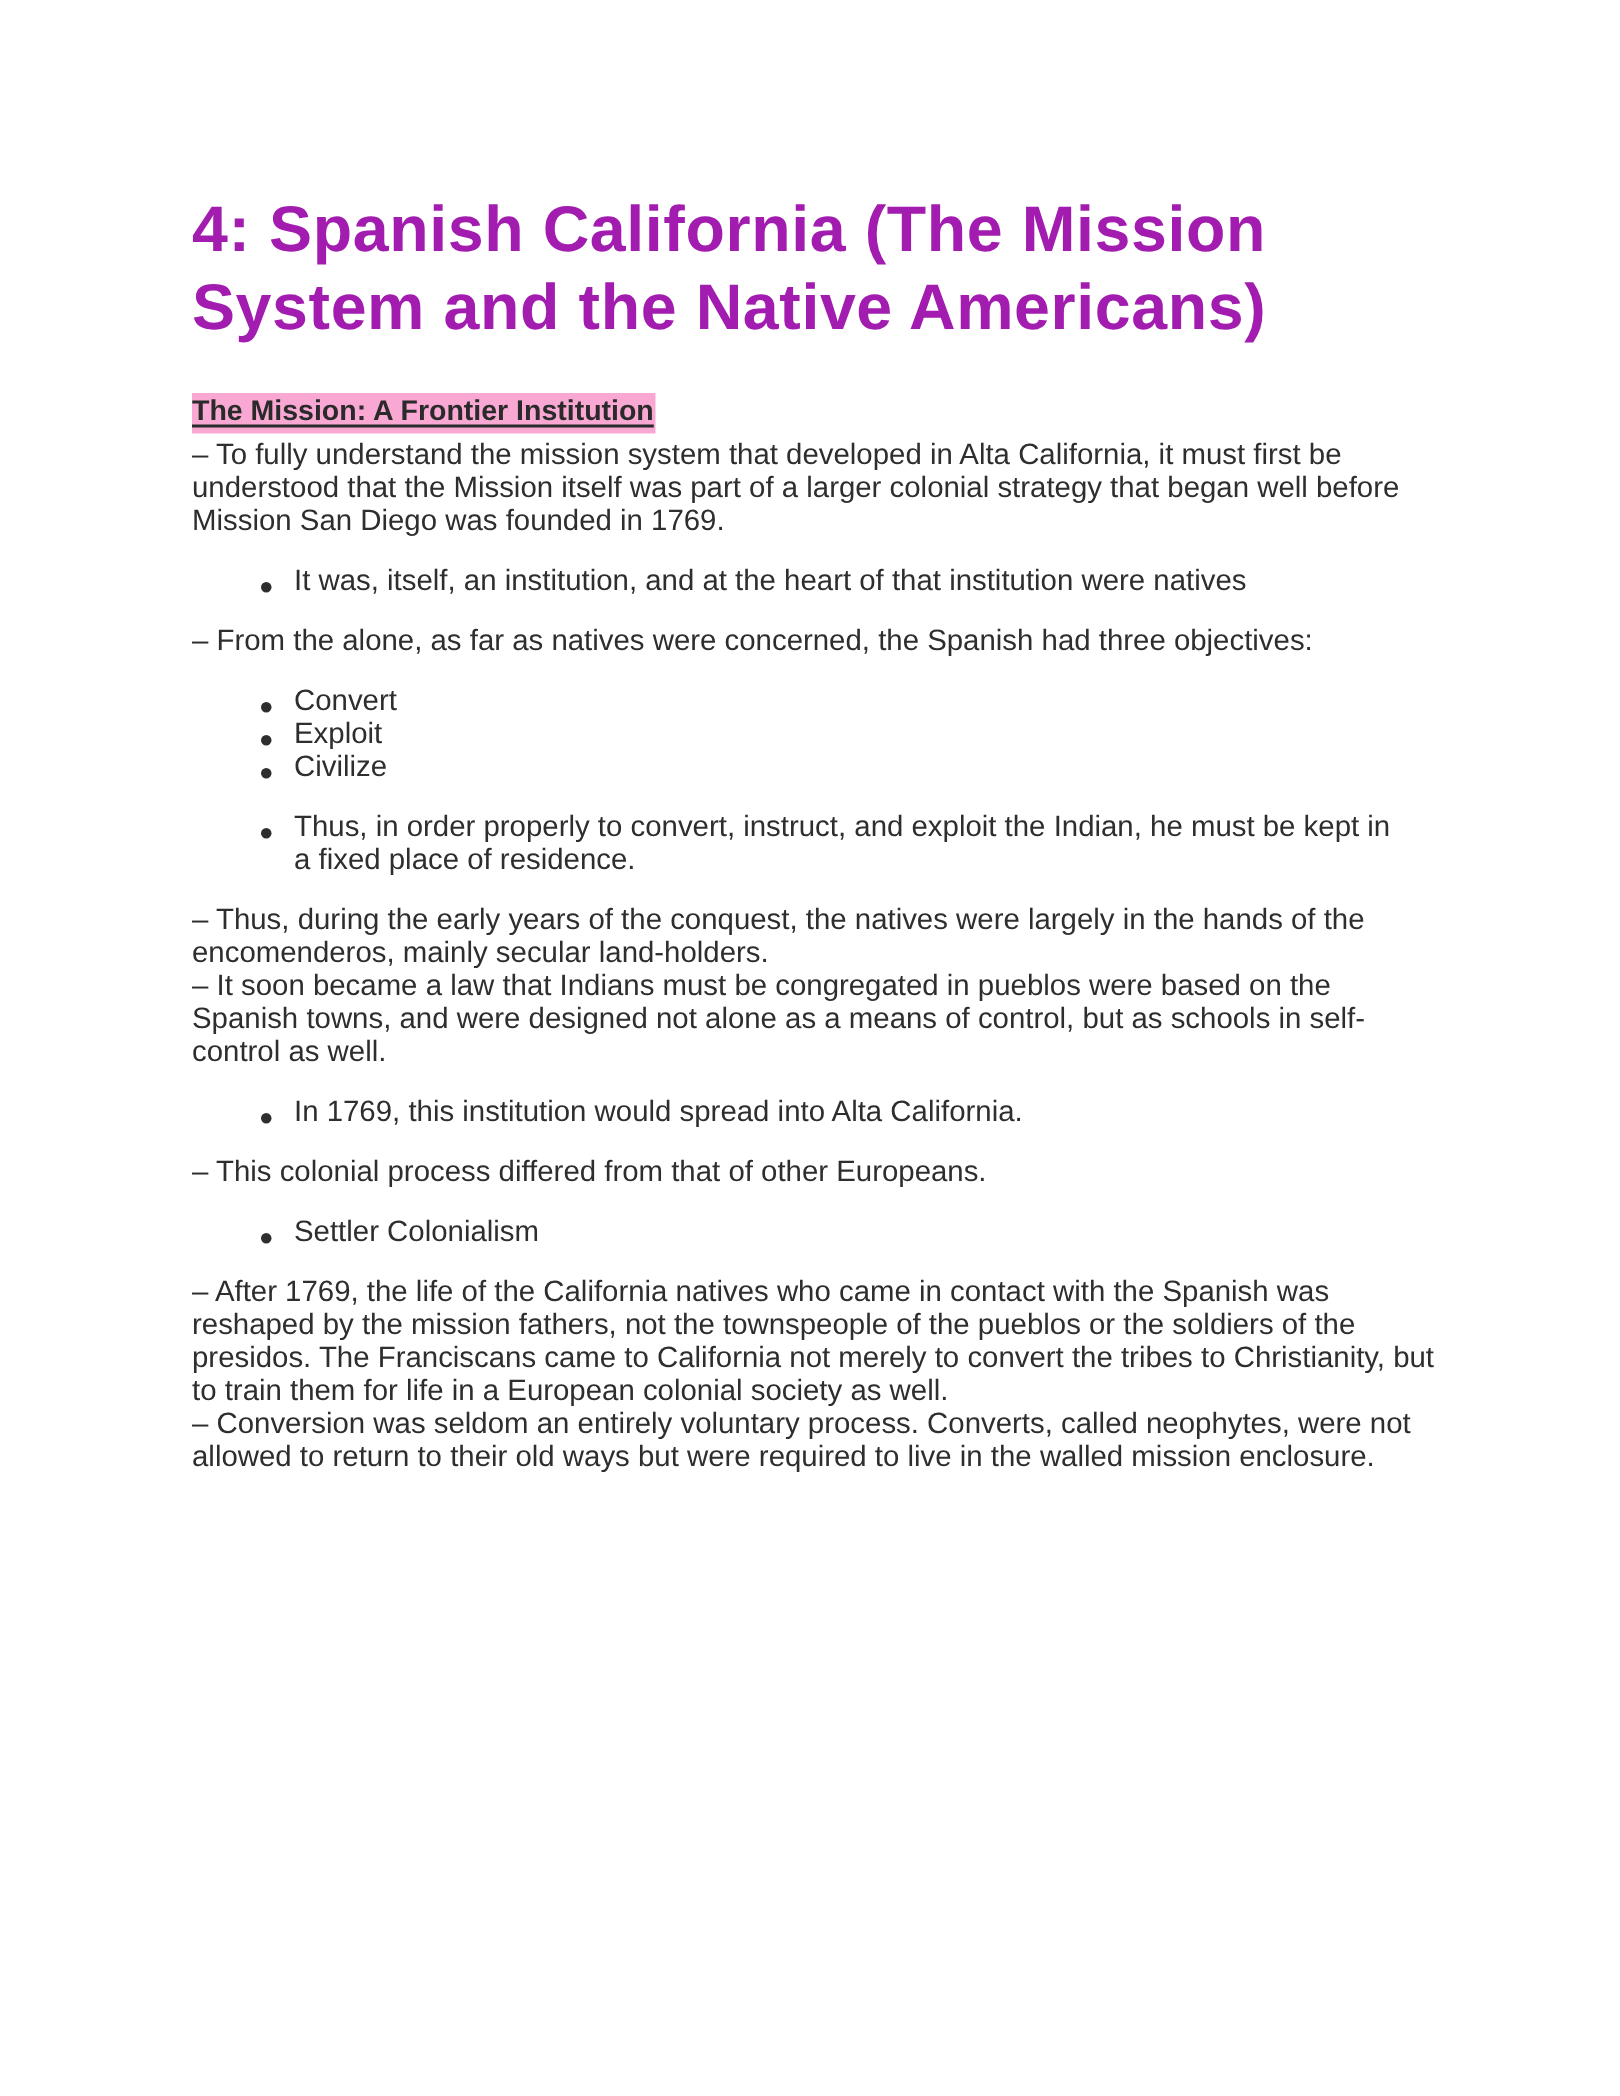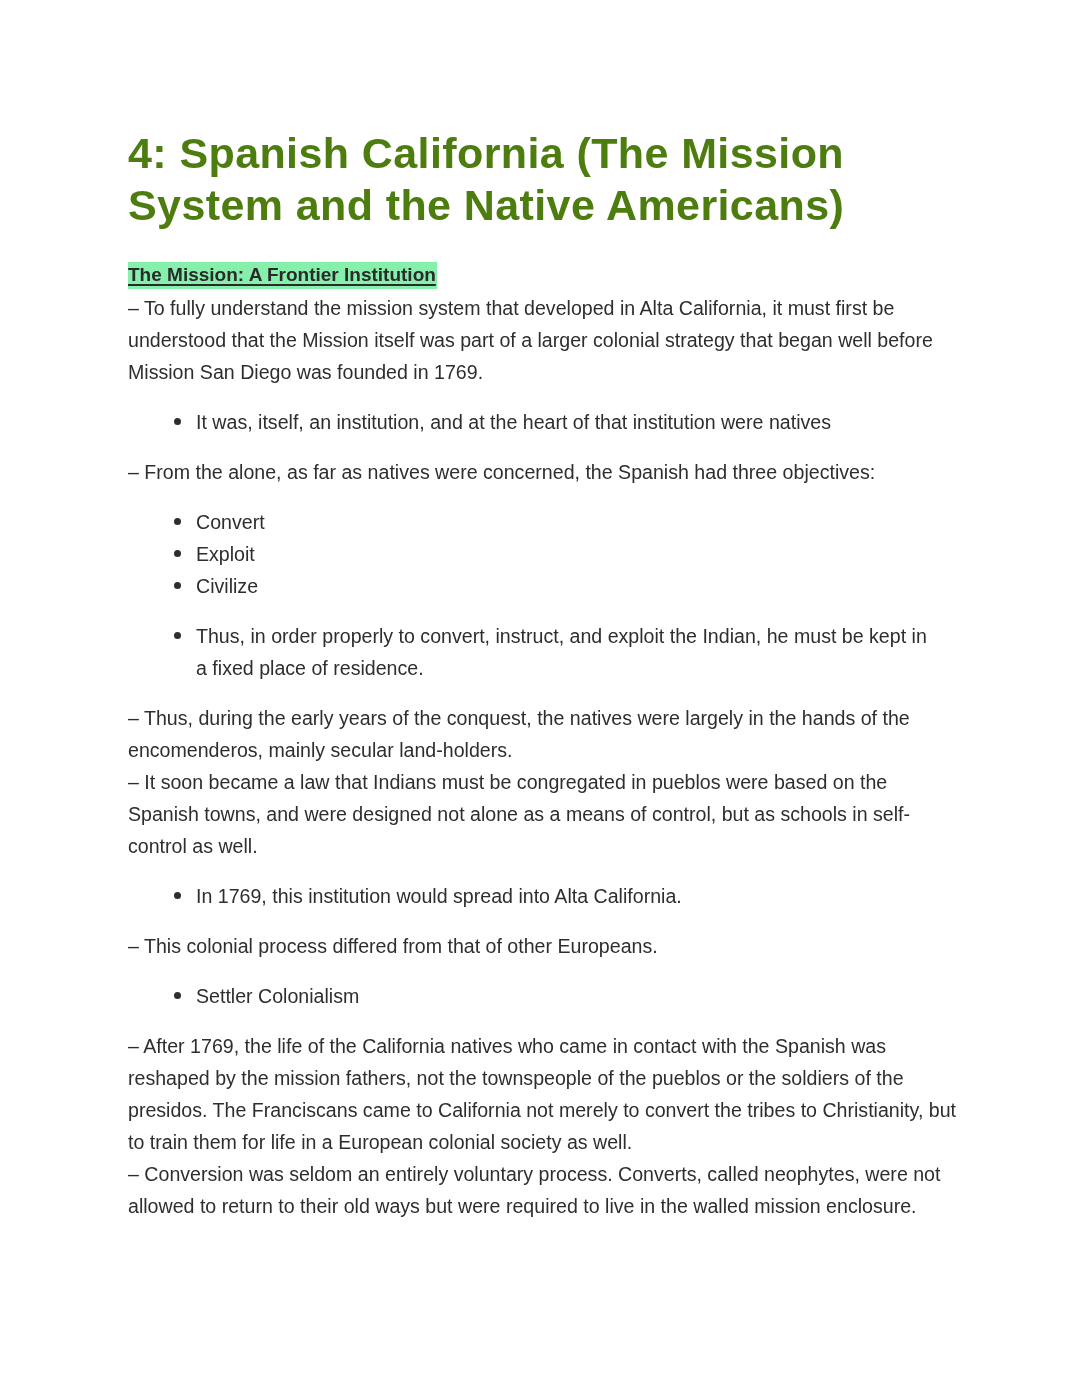--- a/index.html
+++ b/index.html
@@ -19,40 +19,40 @@
       position: absolute;
       left: 128px;
       top: 127px;
       width: 830px;
     }
     .title {
       font-family: "Liberation Sans", "DejaVu Sans", sans-serif;
       font-weight: 700;
       font-size: 43px;
       line-height: 52px;
-      color: #4d7c0f;
+      color: #a21caf;
       margin: 0 0 31px 0;
       letter-spacing: 0.4px;
     }
     .section-heading {
       display: inline-block;
       font-weight: 700;
       font-size: 19px;
       line-height: 26px;
       color: #2a2a2a;
-      background: #86efac;
+      background: #f9a8d4;
       text-decoration: underline;
       text-underline-offset: 3px;
       text-decoration-thickness: 2px;
       padding: 0 1px 1px 0;
       margin: 0 0 3px 0;
     }
     .body {
       font-size: 19.6px;
-      line-height: 32px;
+      line-height: 22px;
       color: #2e2e2e;
     }
     .para {
       margin: 0;
     }
     .bullets {
       list-style: none;
       margin: 18px;
       padding: 0 0 0 50px;
     }

